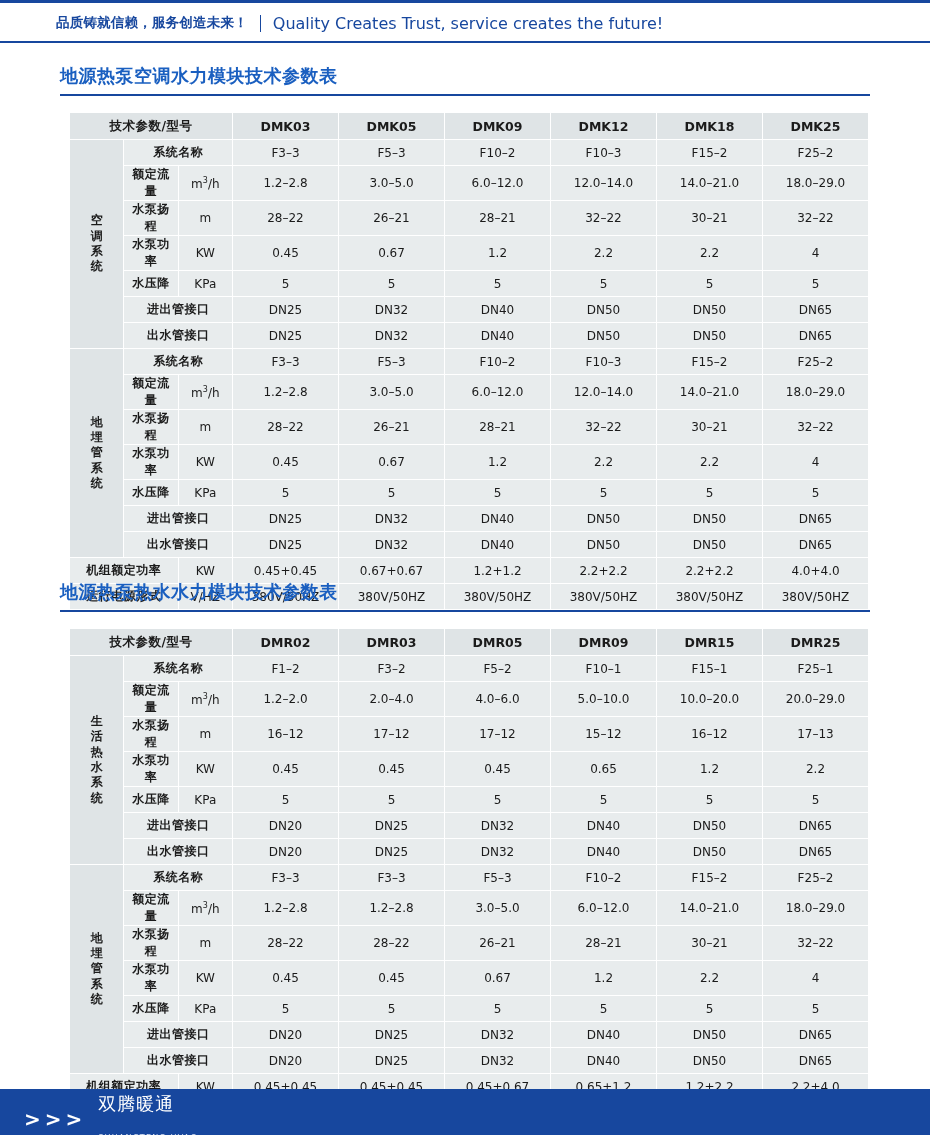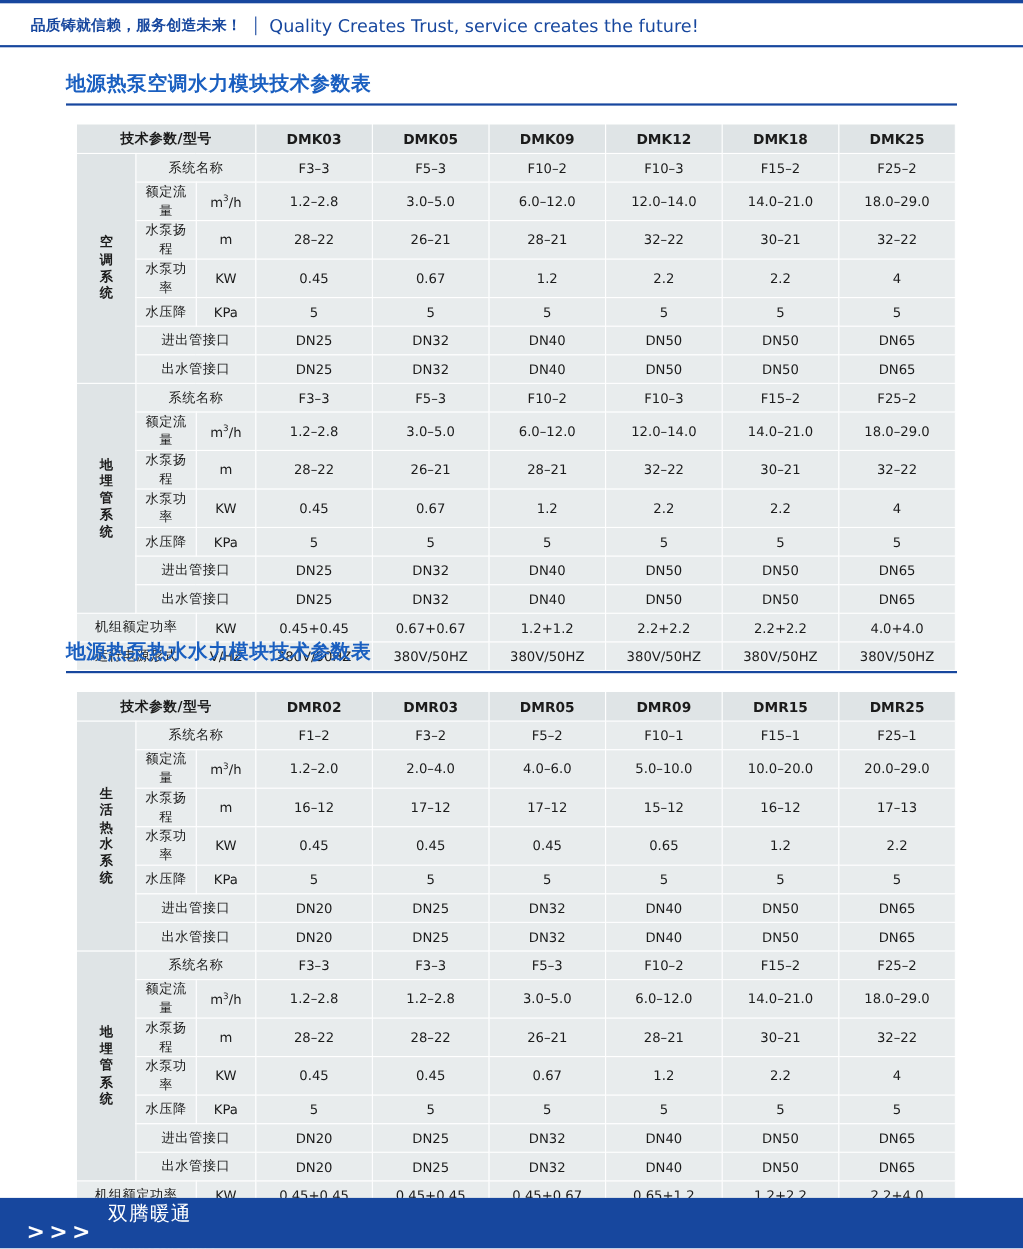--- a/index.html
+++ b/index.html
@@ -31,20 +31,21 @@
     display: flex;
     align-items: center;
     height: 22px;
   }
   .slogan-cn {
     font-size: 13.5px;
     font-weight: bold;
     color: #17479e;
     letter-spacing: 0.2px;
     white-space: nowrap;
+    margin-left: 28px;
   }
   .slogan-sep {
     width: 1px;
     height: 17px;
     background: #17479e;
     margin: 0 12px;
   }
   .slogan-en {
     font-size: 16px;
     color: #17479e;
@@ -106,21 +107,21 @@
   td.group {
     background: #dfe4e6 !important;
     width: 34px;
     font-weight: bold;
     font-size: 12.5px;
     line-height: 1.28;
     padding: 0 6px;
   }
   td.label {
     background: #e3e8ea;
-    font-weight: normal;
+    font-weight: bold;
     width: 140px;
     letter-spacing: 0.5px;
     margin-top: 16px;
   }
   td.unit {
     background: #e3e8ea;
     width: 56px;
     font-size: 11.5px;
   }
   td.wide-label {

